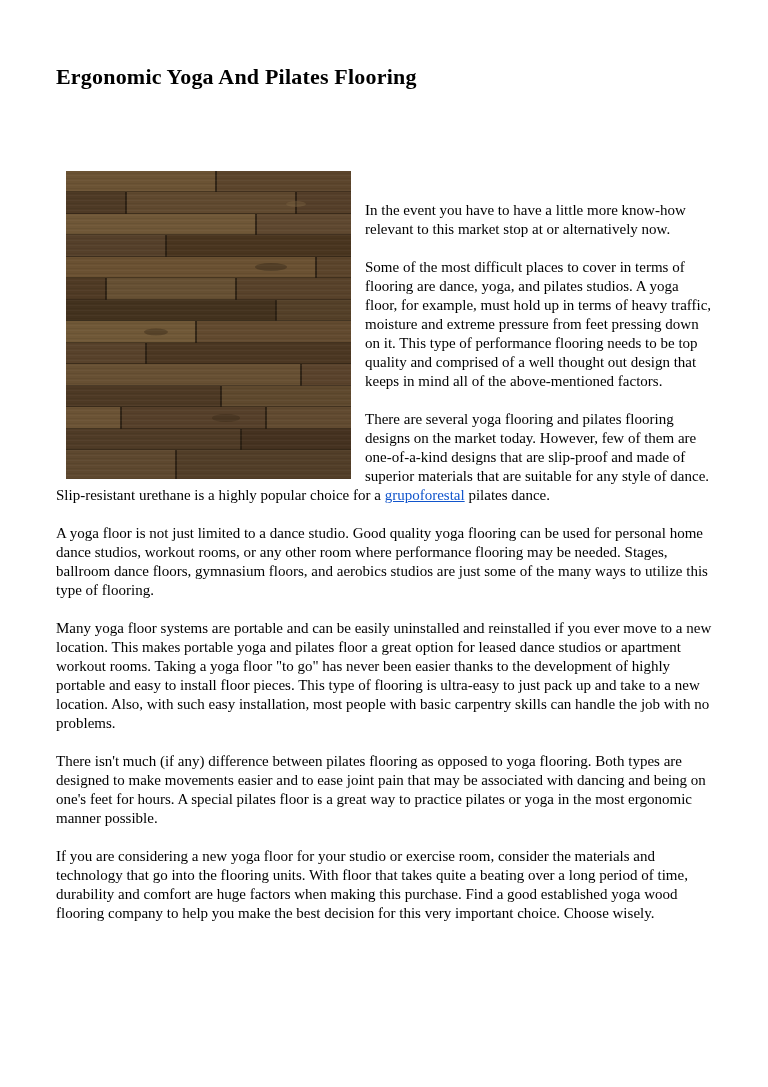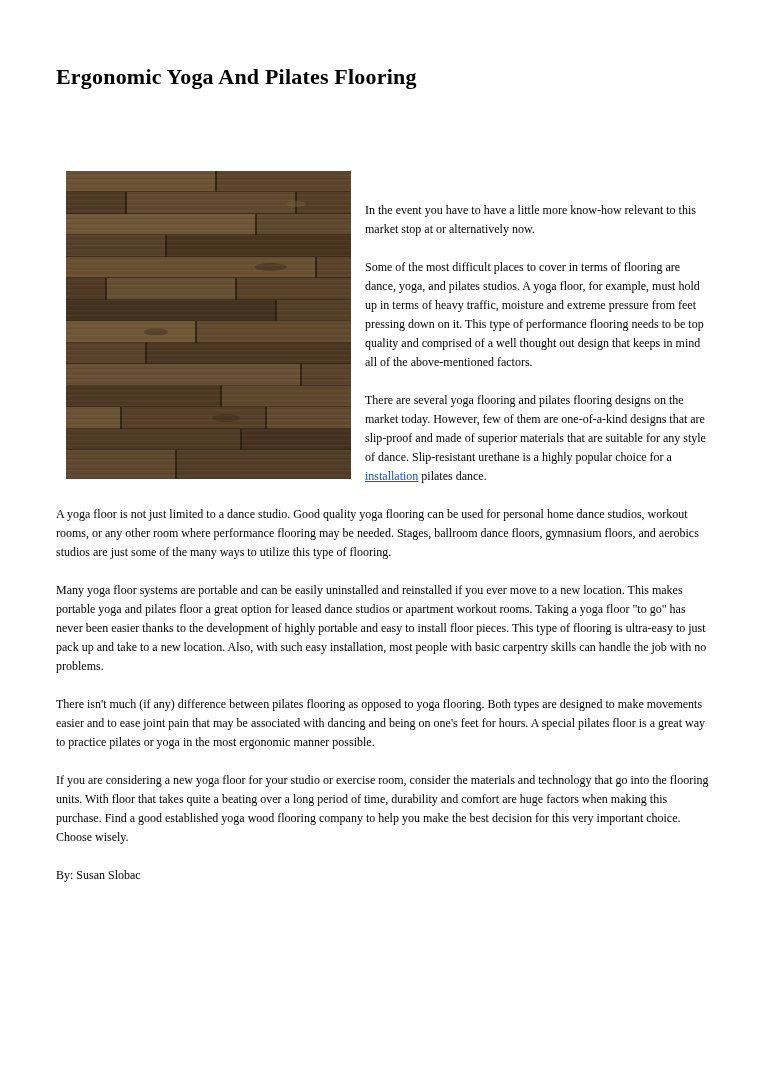--- a/index.html
+++ b/index.html
@@ -24,21 +24,21 @@
   h1.title {
     font-size: 22px;
     line-height: 26px;
     font-weight: bold;
     margin: 8px 0 0 0;
     letter-spacing: 0.2px;
   }
   .article {
     margin-top: 81px;
     overflow: hidden; 
-    font-size: 12px;
+    font-size: 15px;
     line-height: 19px;
   }
   .floor-img {
     float: left;
     width: 285px;
     height: 308px;
     margin: 0 14px 4px 10px;
     background: #5a4530;
   }
   .floor-img svg { display: block; }
@@ -150,26 +150,25 @@
         <ellipse cx="230" cy="33" rx="10" ry="3" fill="#7a6140" opacity="0.45"></ellipse>
 
         <rect width="285" height="308" fill="url(#grain)"></rect>
       </svg>
     </div>
 
     <p class="p-first">In the event you have to have a little more know-how relevant to this market stop at or alternatively now.</p>
 
     <p>Some of the most difficult places to cover in terms of flooring are dance, yoga, and pilates studios. A yoga floor, for example, must hold up in terms of heavy traffic, moisture and extreme pressure from feet pressing down on it. This type of performance flooring needs to be top quality and comprised of a well thought out design that keeps in mind all of the above-mentioned factors.</p>
 
-    <p><span>There are several yoga flooring and pilates flooring designs on the market today. However, few of them are one-of-a-kind designs that are slip-proof and made of superior materials that are suitable for any style of dance. Slip-resistant urethane is a highly popular choice for a </span><a href="#" class="body-link">installation</a><span> pilates dance.</span></p>
+    <p><span>There are several yoga flooring and pilates flooring designs on the market today. However, few of them are one-of-a-kind designs that are slip-proof and made of superior materials that are suitable for any style of dance. Slip-resistant urethane is a highly popular choice for a </span><a href="#" class="body-link">grupoforestal</a><span> pilates dance.</span></p>
 
     <p>A yoga floor is not just limited to a dance studio. Good quality yoga flooring can be used for personal home dance studios, workout rooms, or any other room where performance flooring may be needed. Stages, ballroom dance floors, gymnasium floors, and aerobics studios are just some of the many ways to utilize this type of flooring.</p>
 
     <p>Many yoga floor systems are portable and can be easily uninstalled and reinstalled if you ever move to a new location. This makes portable yoga and pilates floor a great option for leased dance studios or apartment workout rooms. Taking a yoga floor "to go" has never been easier thanks to the development of highly portable and easy to install floor pieces. This type of flooring is ultra-easy to just pack up and take to a new location. Also, with such easy installation, most people with basic carpentry skills can handle the job with no problems.</p>
 
     <p>There isn't much (if any) difference between pilates flooring as opposed to yoga flooring. Both types are designed to make movements easier and to ease joint pain that may be associated with dancing and being on one's feet for hours. A special pilates floor is a great way to practice pilates or yoga in the most ergonomic manner possible.</p>
 
     <p>If you are considering a new yoga floor for your studio or exercise room, consider the materials and technology that go into the flooring units. With floor that takes quite a beating over a long period of time, durability and comfort are huge factors when making this purchase. Find a good established yoga wood flooring company to help you make the best decision for this very important choice. Choose wisely.</p>
 
-    <p class="byline">By: Susan Slobac</p>
 
   </div>
 </div>
 
 </body></html>

